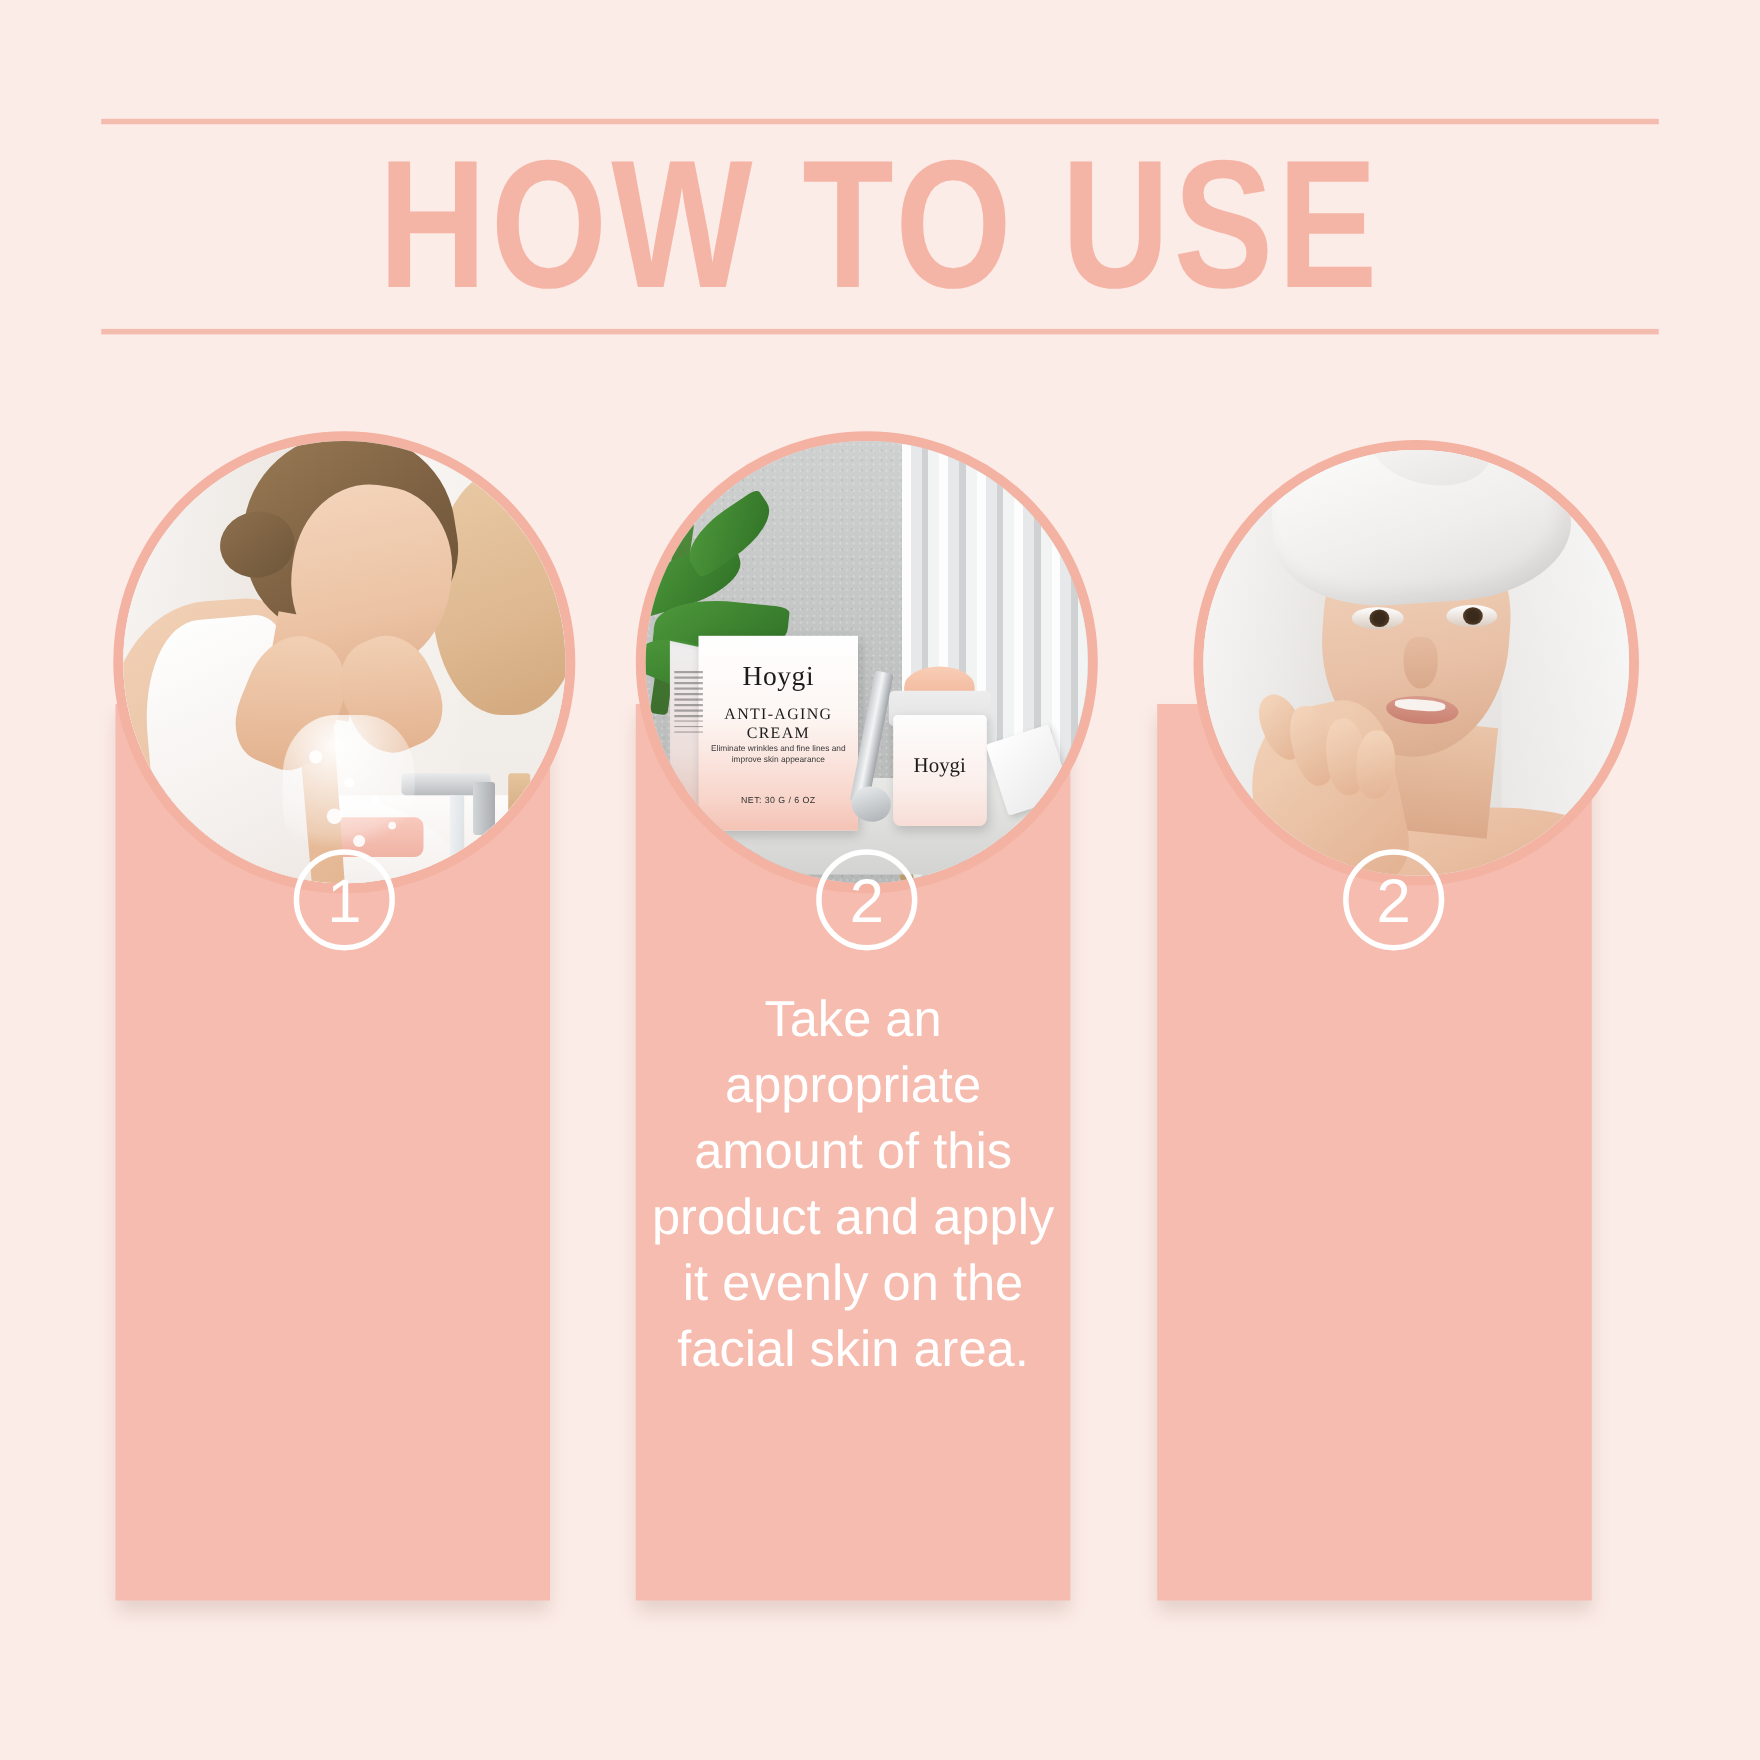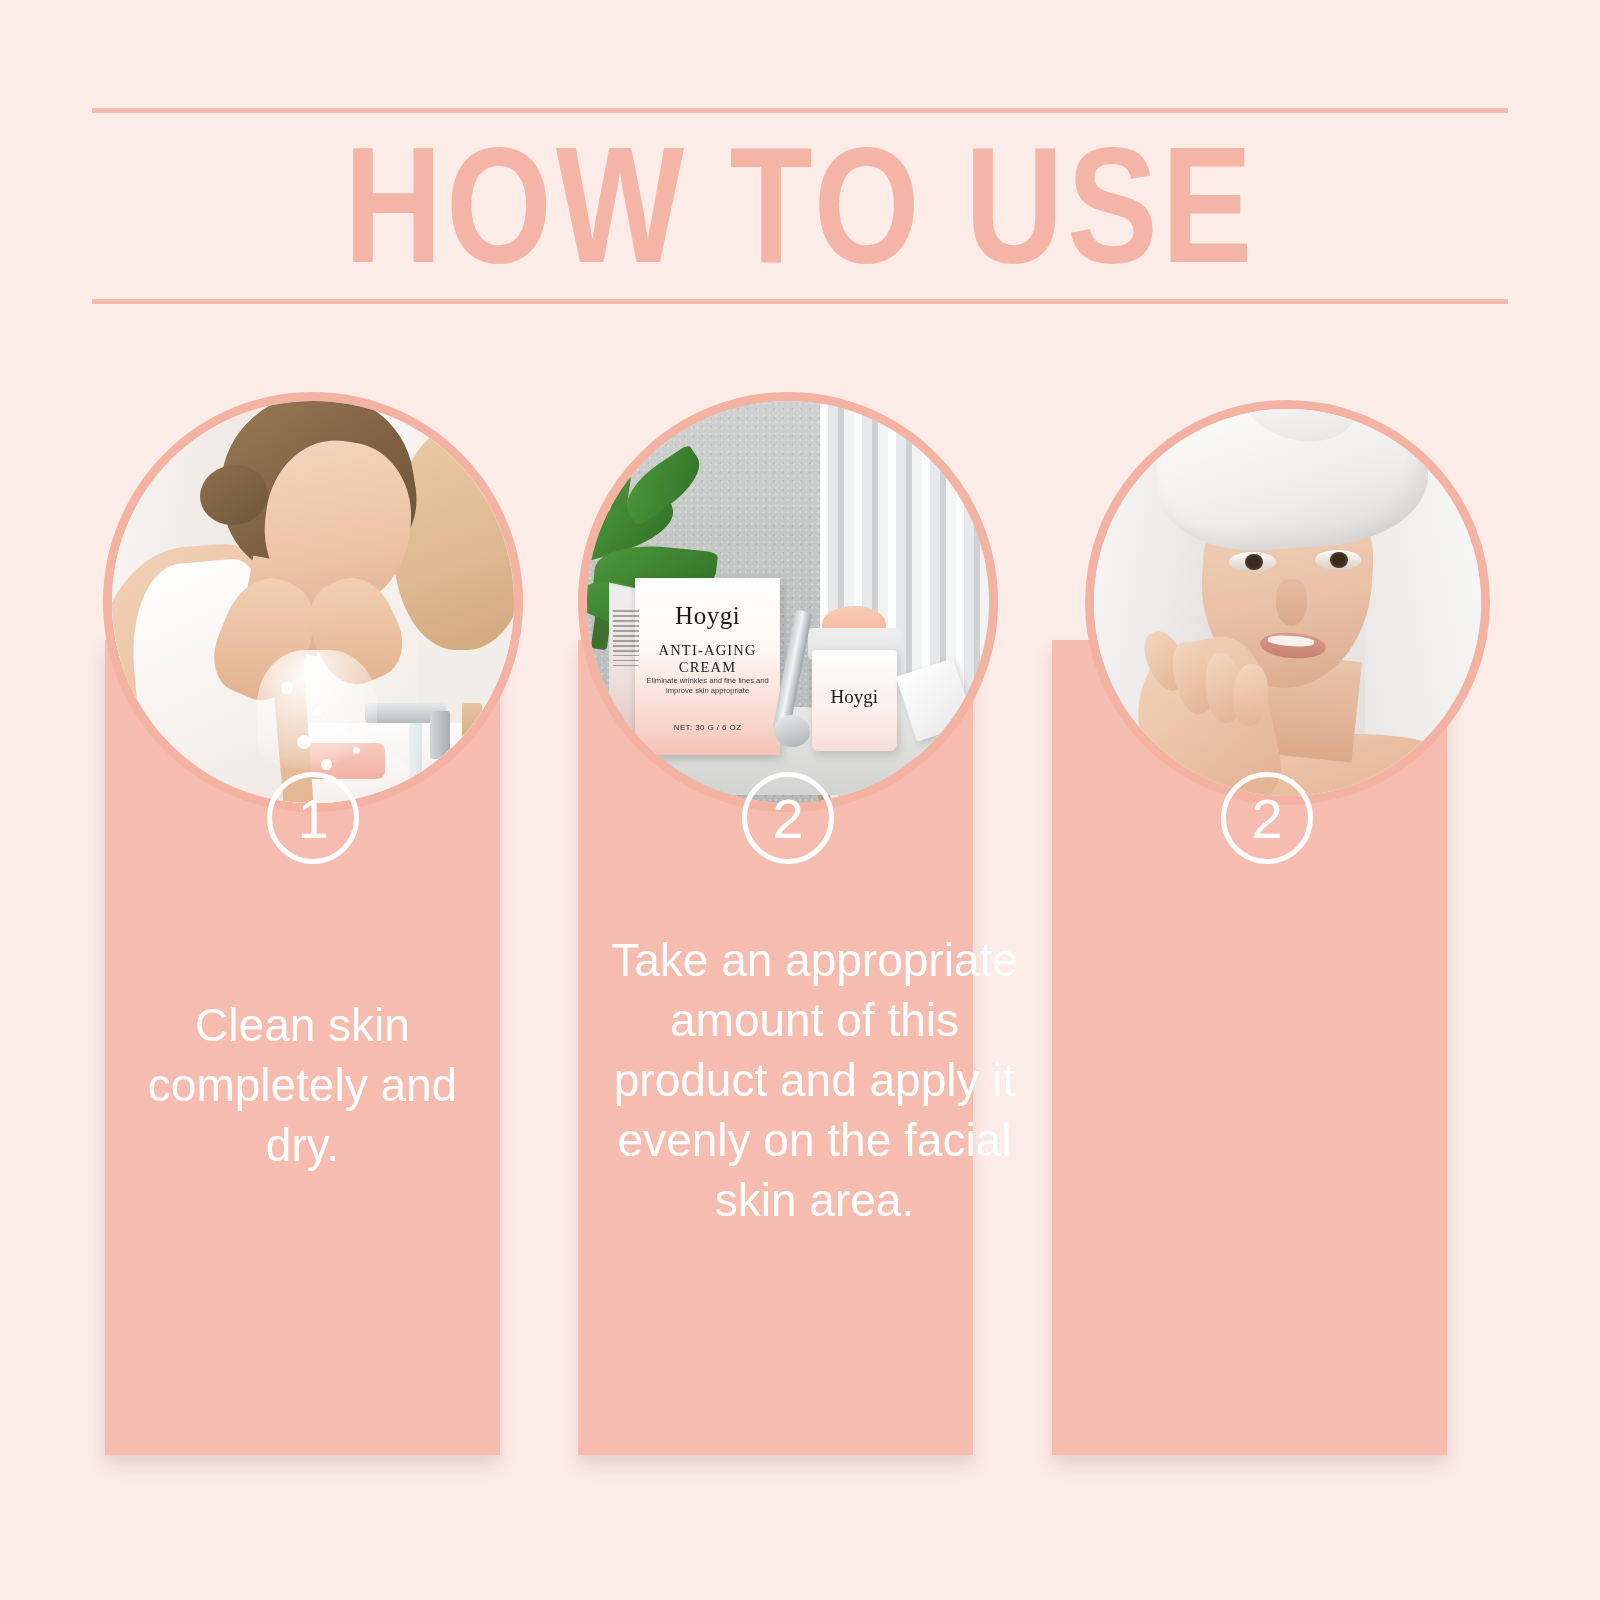--- a/index.html
+++ b/index.html
@@ -285,21 +285,20 @@
       <div class="drop" style="left:56%; top:80%; width:8px;  height:8px;"></div>
       <div class="drop" style="left:52%; top:89%; width:11px; height:11px;"></div>
       <div class="drop" style="left:60%; top:86%; width:7px;  height:7px;"></div>
     </div>
   </div>
 
   <div class="badge" style="left:267px; top:772px;">
     <span>1</span>
   </div>
 
-  <div class="card-body" style="left:105px; width:395px; top:995px;">Clean skin completely and dry.</div>
 
   <div class="card" style="left:578px; top:640px; width:395px; height:815px;"></div>
 
   <div class="photo-wrap" style="left:578px; top:392px; width:420px; height:420px;">
     <div class="photo">
       <div class="s2-wall"></div>
       <div class="s2-curtain"></div>
       <div class="s2-plantstem"></div>
       <div class="leaf" style="left:-4%;  top:26%; width:26%; height:11%; transform:rotate(-16deg);"></div>
       <div class="leaf" style="left:2%;   top:36%; width:30%; height:12%; transform:rotate(6deg);"></div>
@@ -319,37 +318,37 @@
           <i></i>
           <i></i>
           <i></i>
           <i></i>
           <i></i>
           <i></i>
           <i></i>
       </div>
       <div class="s2-brand">Hoygi</div>
       <div class="s2-prod">ANTI-AGING CREAM</div>
-      <div class="s2-tag">Eliminate wrinkles and fine lines and improve skin appropriate</div>
+      <div class="s2-tag">Eliminate wrinkles and fine lines and improve skin appearance</div>
       <div class="s2-net">NET: 30 G / 6 OZ</div>
       <div class="s2-cream"></div>
       <div class="s2-jarneck"></div>
       <div class="s2-jar"></div>
       <div class="s2-jarlabel">Hoygi</div>
       <div class="s2-lid"></div>
       <div class="s2-spoonhandle"></div>
       <div class="s2-spoonbowl"></div>
     </div>
   </div>
 
   <div class="badge" style="left:742px; top:772px;">
     <span>2</span>
   </div>
 
-  <div class="card-body" style="left:578px; width:473px; top:930px;">Take an appropriate amount of this product and apply it evenly on the facial skin area.</div>
+  <div class="card-body" style="left:578px; width:395px; top:896px;">Take an appropriate amount of this product and apply it evenly on the facial skin area.</div>
 
   <div class="card" style="left:1052px; top:640px; width:395px; height:815px;"></div>
 
   <div class="photo-wrap" style="left:1085px; top:400px; width:405px; height:405px;">
     <div class="photo">
       <div class="s3-bg"></div>
       <div class="s3-drape"></div>
       <div class="s3-drape2"></div>
       <div class="s3-shoulder"></div>
       <div class="s3-neck"></div>

